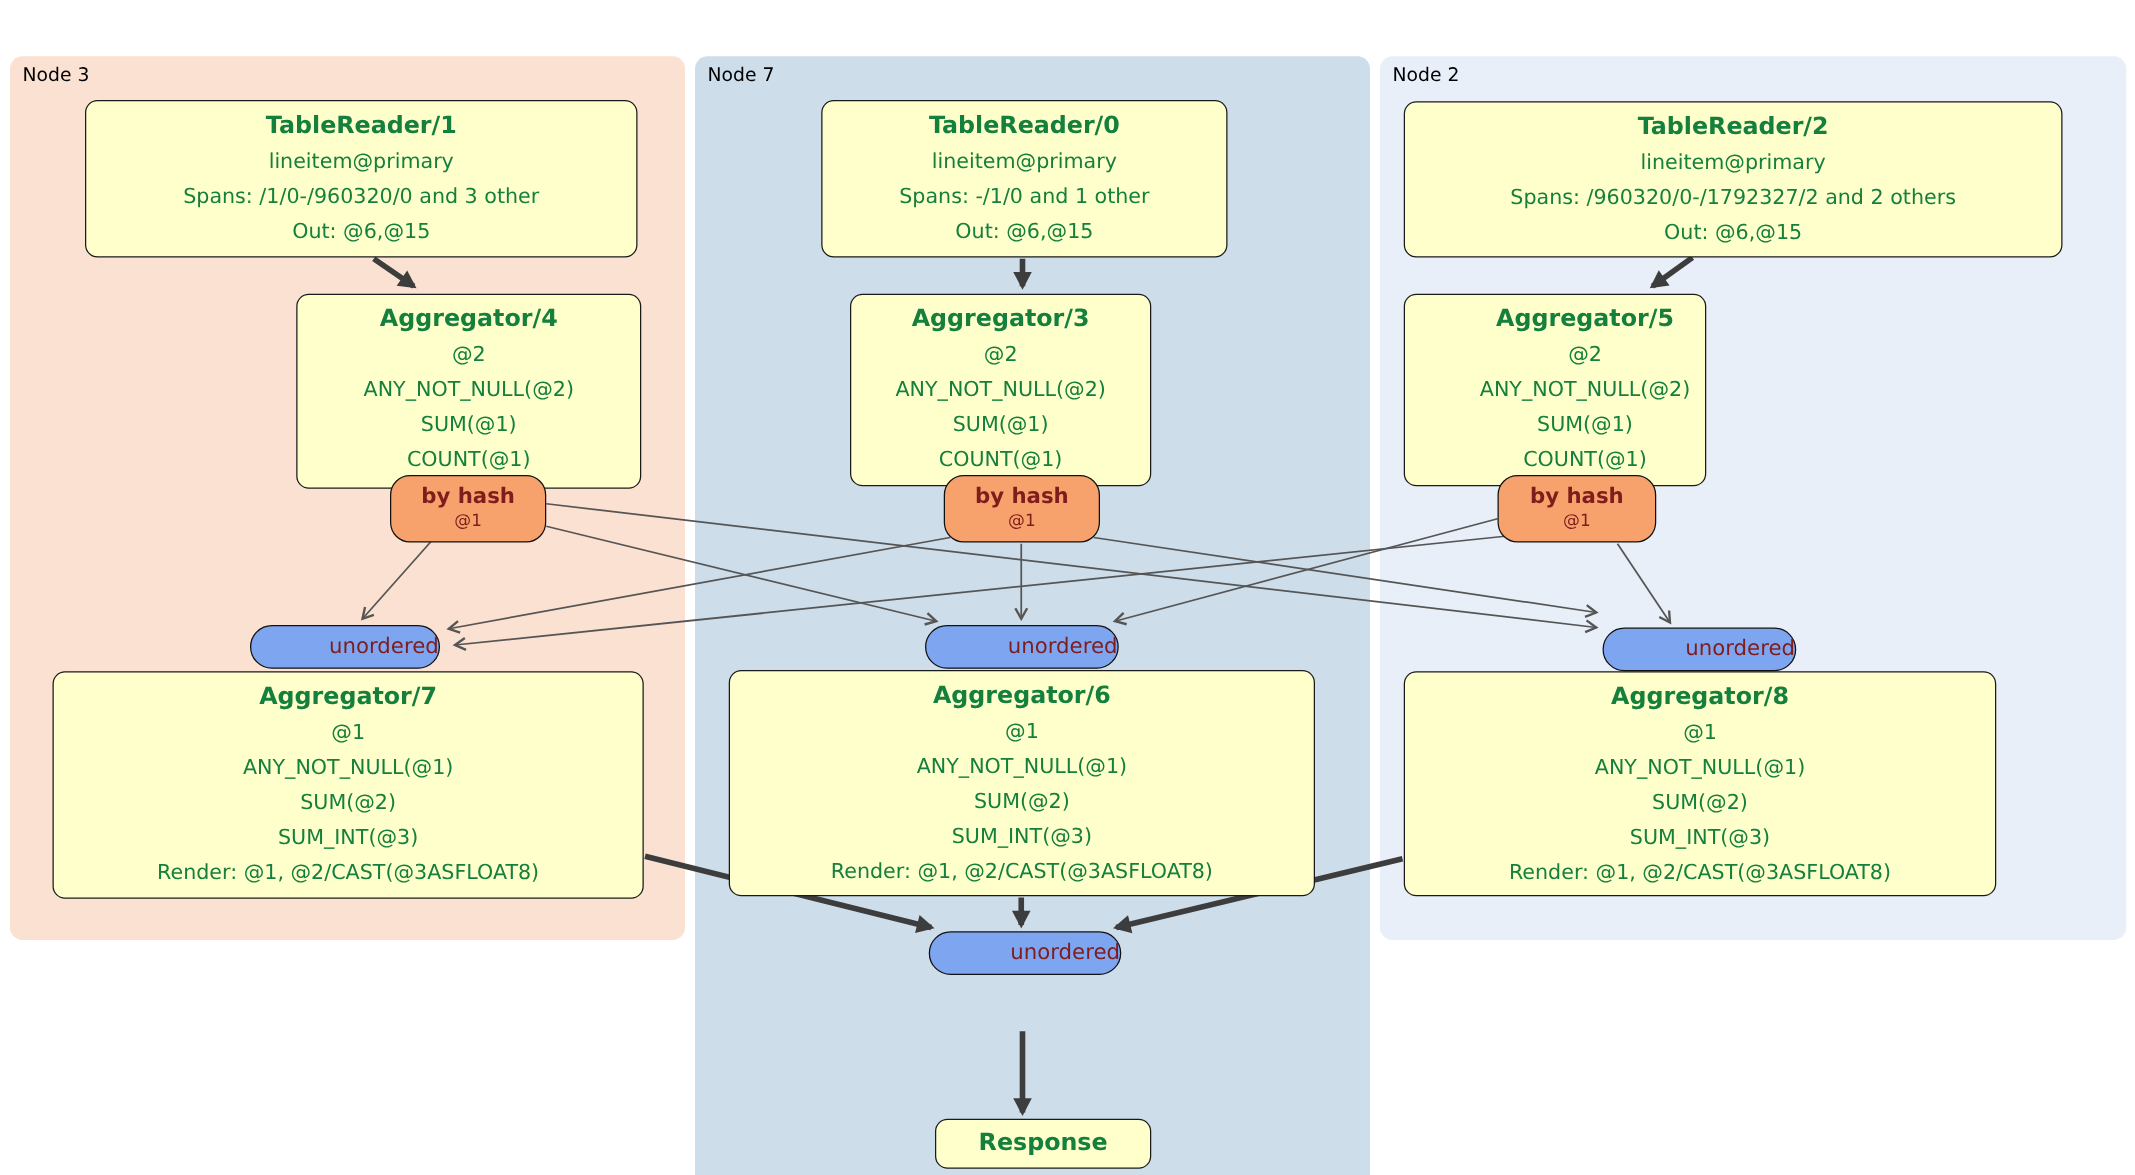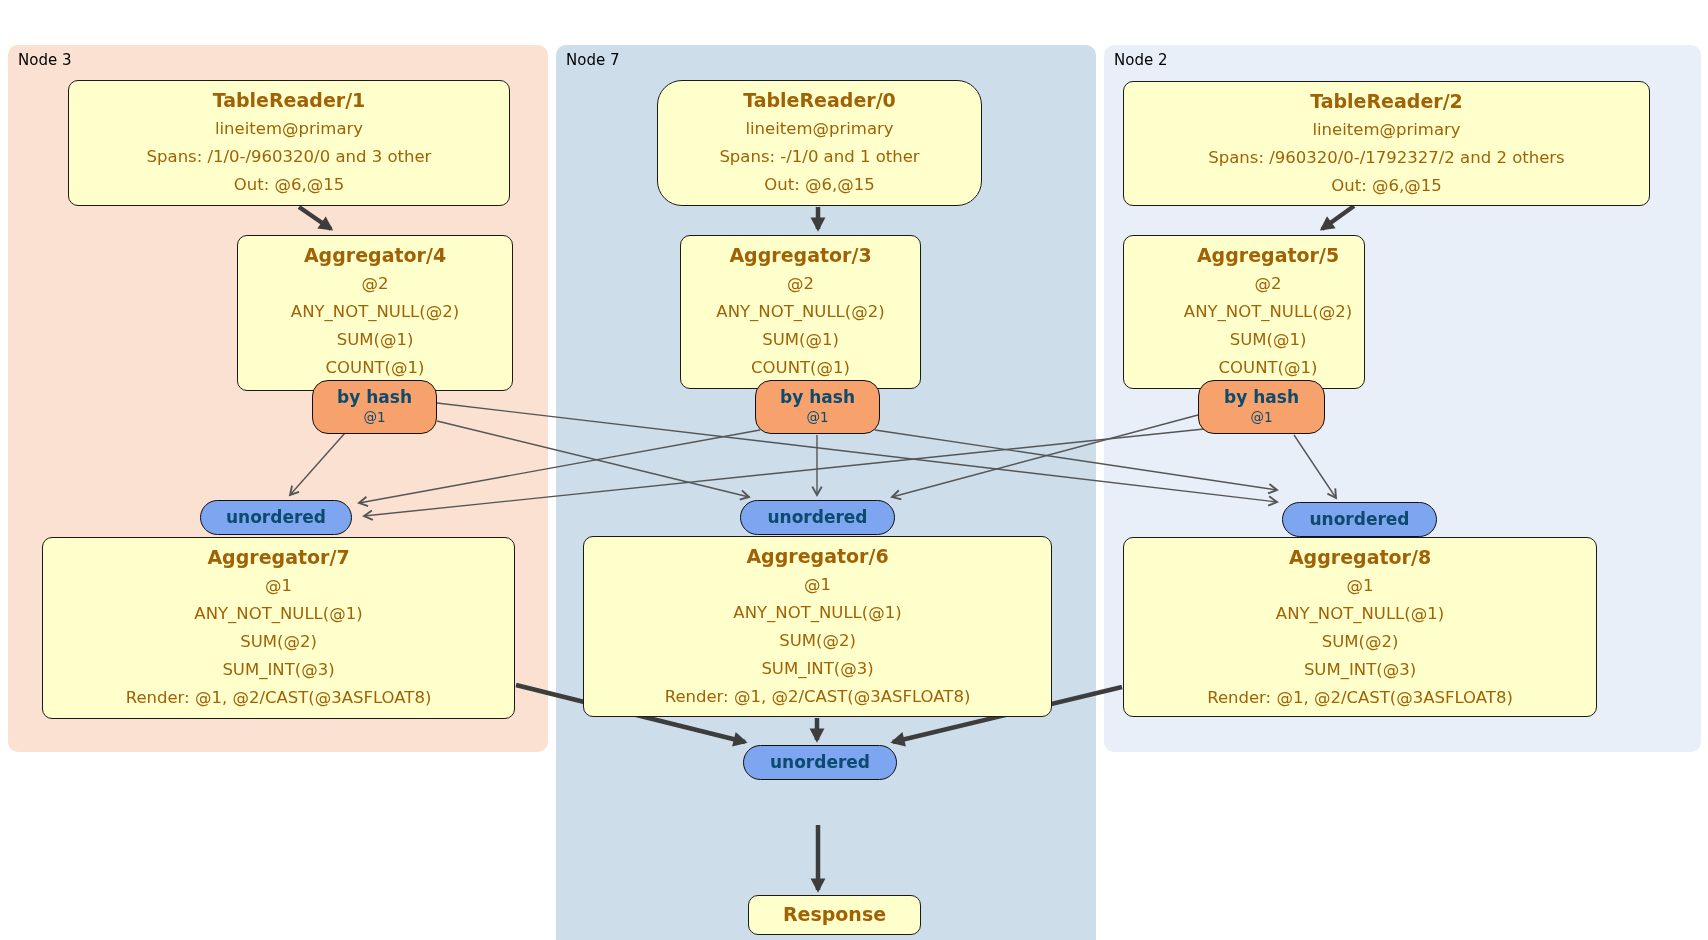--- a/index.html
+++ b/index.html
@@ -2,30 +2,30 @@
 <html><head>
 <meta charset="utf-8">
 <style>
   html,body{margin:0;padding:0;background:#ffffff;}
   .canvas{position:relative;width:1708px;height:940px;background:#ffffff;
           font-family:"DejaVu Sans","Liberation Sans",sans-serif;overflow:hidden;margin-top:37px;}
   .region{position:absolute;border-radius:10px;z-index:1;}
   .region-label{position:absolute;top:6px;left:10px;font-size:15px;color:#000;}
   .edges{position:absolute;left:0;top:0;z-index:2;pointer-events:none;}
   .box{position:absolute;background:#ffffcc;border:1.6px solid #1a1a1a;border-radius:10px;
-       text-align:center;z-index:3;box-sizing:border-box;padding-top:5px;color:#a16207;}
+       text-align:center;z-index:3;box-sizing:border-box;padding-top:5px;color:#15803d;}
   .box .t{font-size:19px;font-weight:bold;line-height:29px;white-space:nowrap;}
   .box .l{font-size:16.5px;line-height:28px;white-space:nowrap;}
   .box.mini .t{line-height:32px;}
-  .pill{position:absolute;text-align:center;z-index:4;box-sizing:border-box;color:#0c4a6e;}
+  .pill{position:absolute;text-align:center;z-index:4;box-sizing:border-box;color:#7f1d1d;}
   .hash{background:#f7a26c;border:1.7px solid #111;border-radius:16px;}
   .hash .t{font-size:17px;font-weight:bold;line-height:24px;margin-top:4px;white-space:nowrap;}
   .hash .k{font-size:13.5px;line-height:17px;white-space:nowrap;}
   .sync{background:#7ea5f0;border:1.7px solid #111;border-radius:18px;}
-  .sync .t{font-size:17px;font-weight:bold;line-height:32px;white-space:nowrap;}
+  .sync .t{font-size:17px;font-weight:normal;line-height:32px;white-space:nowrap;text-align:right;}
 </style>
 </head>
 <body>
 
 <div class="canvas">
 
   <div class="region" style="left:8px;top:8px;width:540px;height:707px;background:#fbe1d1;">
     <div class="region-label">Node 3</div>
   </div>
   <div class="region" style="left:556px;top:8px;width:540px;height:922px;background:#cdddea;">
@@ -68,21 +68,21 @@
     </g>
   </svg>
 
   <div class="box" style="left:68px;top:43px;width:442px;height:126px;">
     <div class="t">TableReader/1</div>
     <div class="l">lineitem@primary</div>
     <div class="l">Spans: /1/0-/960320/0 and 3 other</div>
     <div class="l">Out: @6,@15</div>
   </div>
 
-  <div class="box" style="left:657px;top:43px;width:325px;height:126px;border-radius:25px;">
+  <div class="box" style="left:657px;top:43px;width:325px;height:126px;">
     <div class="t">TableReader/0</div>
     <div class="l">lineitem@primary</div>
     <div class="l">Spans: -/1/0 and 1 other</div>
     <div class="l">Out: @6,@15</div>
   </div>
 
   <div class="box" style="left:1123px;top:44px;width:527px;height:125px;">
     <div class="t">TableReader/2</div>
     <div class="l">lineitem@primary</div>
     <div class="l">Spans: /960320/0-/1792327/2 and 2 others</div>

